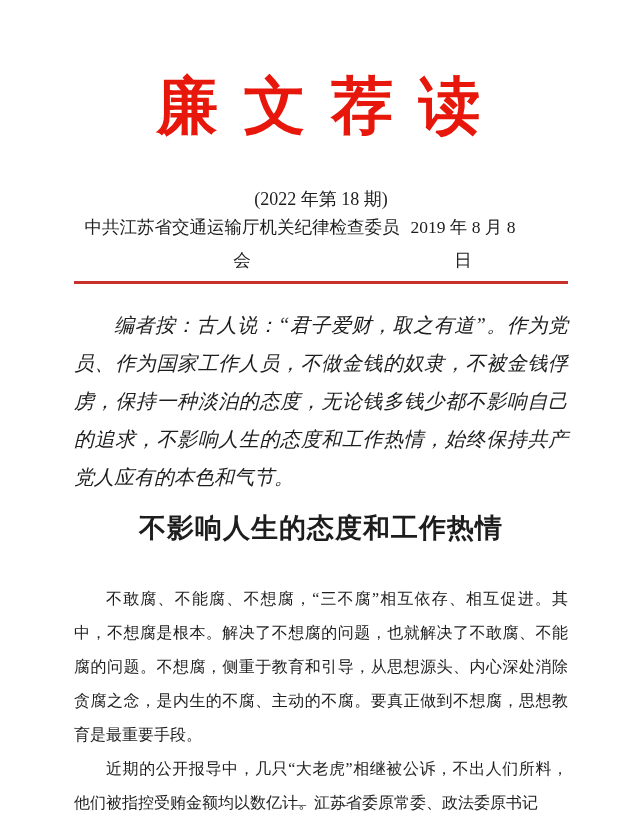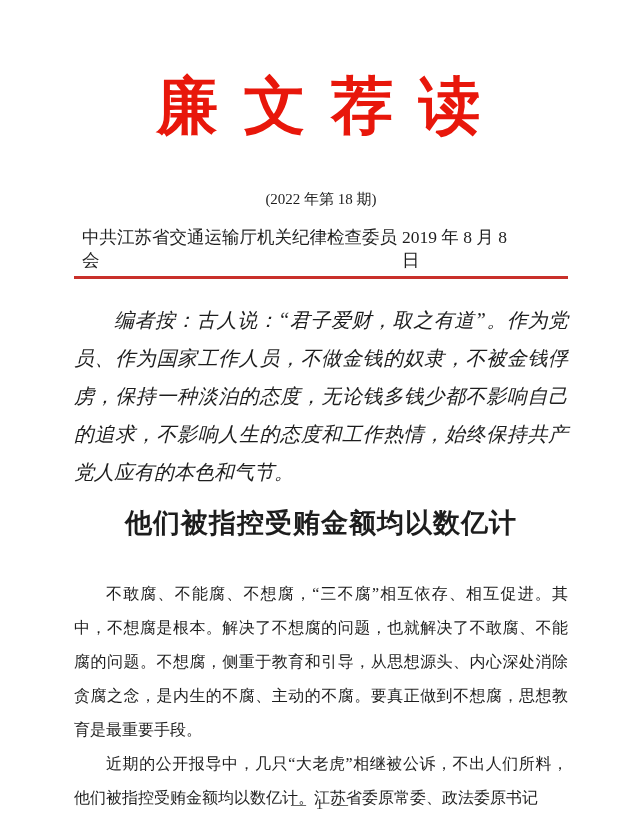--- a/index.html
+++ b/index.html
@@ -26,32 +26,32 @@
     text-align: center;
     font-size: 62px;
     line-height: 1.25;
     font-weight: bold;
     letter-spacing: 5px;
     white-space: nowrap;
   }
   .issue-line {
     margin-top: 42px;
     text-align: center;
-    font-size: 15px;
+    font-size: 18px;
     line-height: 23px;
   }
   .pub-row {
-    margin-top: 15px;
     display: flex;
     justify-content: space-between;
     align-items: baseline;
     font-size: 17.5px;
-    line-height: 23px;
+    line-height: 33px;
     padding-left: 8px;
     padding-right: 44px;
+    text-align: center;
   }
   .red-rule {
     margin-top: 4px;
     height: 3px;
     width: 100%;
   }
   .editor-note {
     margin: 22px 0 0 0;
     font-size: 20px;
     line-height: 38px;
@@ -100,21 +100,21 @@
 
     <div class="pub-row">
       <span>中共江苏省交通运输厅机关纪律检查委员会</span>
       <span>2019 年 8 月 8 日</span>
     </div>
 
     <div class="red-rule" style="background: rgb(201, 48, 42);"></div>
 
     <p class="editor-note">编者按：古人说：“君子爱财，取之有道”。作为党员、作为国家工作人员，不做金钱的奴隶，不被金钱俘虏，保持一种淡泊的态度，无论钱多钱少都不影响自己的追求，不影响人生的态度和工作热情，始终保持共产党人应有的本色和气节。</p>
 
-    <div class="article-title">他们被指控受贿金额均以数亿计</div>
+    <div class="article-title">不影响人生的态度和工作热情</div>
 
     <div class="body-text">
       <p class="first">不敢腐、不能腐、不想腐，“三不腐”相互依存、相互促进。其中，不想腐是根本。解决了不想腐的问题，也就解决了不敢腐、不能腐的问题。不想腐，侧重于教育和引导，从思想源头、内心深处消除贪腐之念，是内生的不腐、主动的不腐。要真正做到不想腐，思想教育是最重要手段。</p>
       <p>近期的公开报导中，几只“大老虎”相继被公诉，不出人们所料，他们被指控受贿金额均以数亿计。江苏省委原常委、政法委原书记</p>
     </div>
 
   </div>
 
   <div class="page-footer">— 1 —</div>
 </div>

